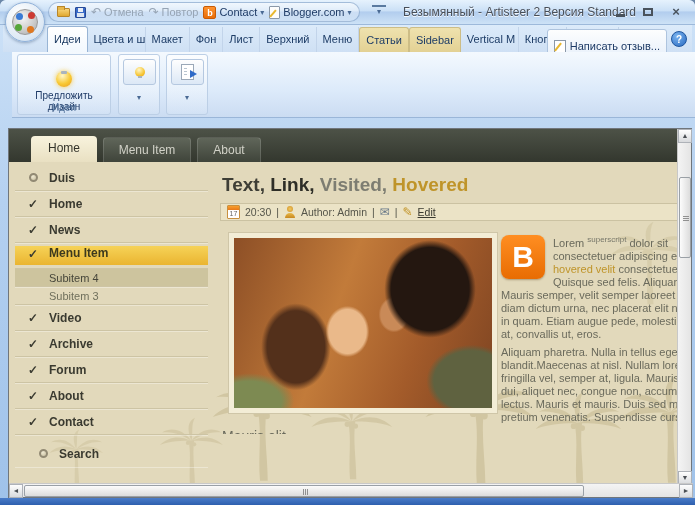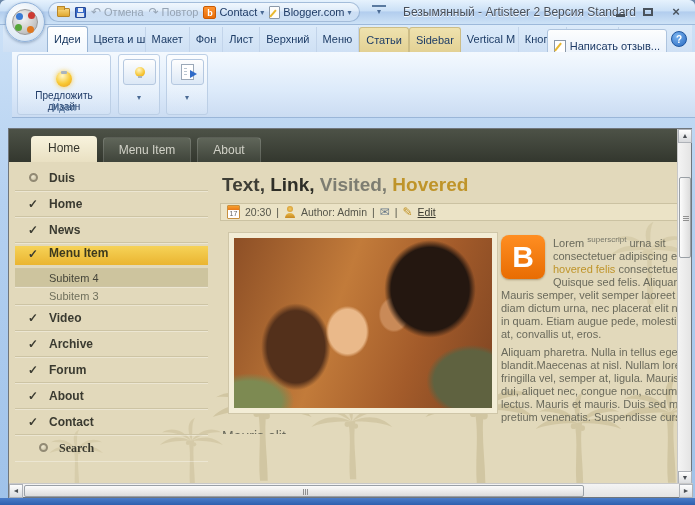--- a/index.html
+++ b/index.html
@@ -93,21 +93,21 @@
   .sb-main .sb-label{position:absolute;left:34px;top:0;line-height:26px;}
   .sb-ico{position:absolute;left:10px;top:6px;width:16px;text-align:center;}
   .chk{font-size:12px;font-weight:bold;color:#3b3b31;line-height:14px;}
   .radio{display:inline-block;width:9px;height:9px;border:2px solid #928a74;border-radius:50%;background:radial-gradient(circle at 35% 30%,#efe9d2,#c6bd9e);margin-top:2px;}
   .sb-item.selected{background:linear-gradient(180deg,#f8d75e,#e8b02a);background-clip:content-box;padding:3px 0;}
   .sb-item.selected .sb-label{line-height:20px;color:#3e3a1e;}
   .sb-item.selected .sb-ico{top:4px;}
   .sb-sub{height:18px;font-size:11px;color:#70705c;}
   .sb-sub .sb-label{position:absolute;left:34px;top:0;line-height:18px;}
   .sb-sub.hovered{background:#cdc49e;color:#46463a;}
-  .sb-search{height:26px;border-bottom:none;font-family:Liberation Serif, serif;}
+  .sb-search{margin-top:6px;height:26px;border-bottom:none;}
   .sb-search .sb-ico{left:20px;}
   .sb-search .sb-label{left:44px;}
   
   .pcontent{position:absolute;left:199px;top:33px;width:469px;height:272px;overflow:hidden;z-index:5;}
   .page-title{position:absolute;left:14px;top:12px;font-size:19px;font-weight:bold;white-space:nowrap;}
   .tc-text{color:#3e3e36;} .tc-link{color:#2e2e27;} .tc-visited{color:#7d7d72;} .tc-hover{color:#bf9429;}
   .meta{position:absolute;left:12px;top:41px;width:560px;height:18px;background:#ebe3c6;border:1px solid #cbc2a2;
     display:flex;align-items:center;gap:5px;padding:0 6px;font-size:10.5px;color:#55554a;white-space:nowrap;}
   .cal{width:13px;height:14px;border:1px solid #c89040;background:#fff;border-radius:1px;}
   .cal b{display:block;height:4px;background:linear-gradient(#f8a030,#e87818);}
@@ -364,23 +364,23 @@
           <span>|</span>
           <span class="pen">✎</span>
           <span class="edit-link">Edit</span>
         </div>
         <div class="article">
           <div class="img-frame">
             <div class="photo"></div>
           </div>
           <div class="blogger-logo">B</div>
           <div class="rcol">
-            <div class="rline n"><span>Lorem </span><sup>superscript</sup><span> urna sit</span></div>
+            <div class="rline n"><span>Lorem </span><sup>superscript</sup><span> dolor sit</span></div>
             <div class="rline n">consectetuer adipiscing elit,</div>
-            <div class="rline n"><span class="goldlink">hovered felis</span><span> consectetuer pede</span></div>
+            <div class="rline n"><span class="goldlink">hovered velit</span><span> consectetuer pede</span></div>
             <div class="rline n">Quisque sed felis. Aliquam lectus.</div>
             <div class="rline">Mauris semper, velit semper laoreet quam,</div>
             <div class="rline">diam dictum urna, nec placerat elit nulla in</div>
             <div class="rline">in quam. Etiam augue pede, molestie sed,</div>
             <div class="rline">at, convallis ut, eros.</div>
             <div class="pgap"></div>
             <div class="rline">Aliquam pharetra. Nulla in tellus eget odio</div>
             <div class="rline">blandit.Maecenas at nisl. Nullam lorem mi,</div>
             <div class="rline">fringilla vel, semper at, ligula. Mauris eu wisi</div>
             <div class="rline">dui, aliquet nec, congue non, accumsan sit</div>

